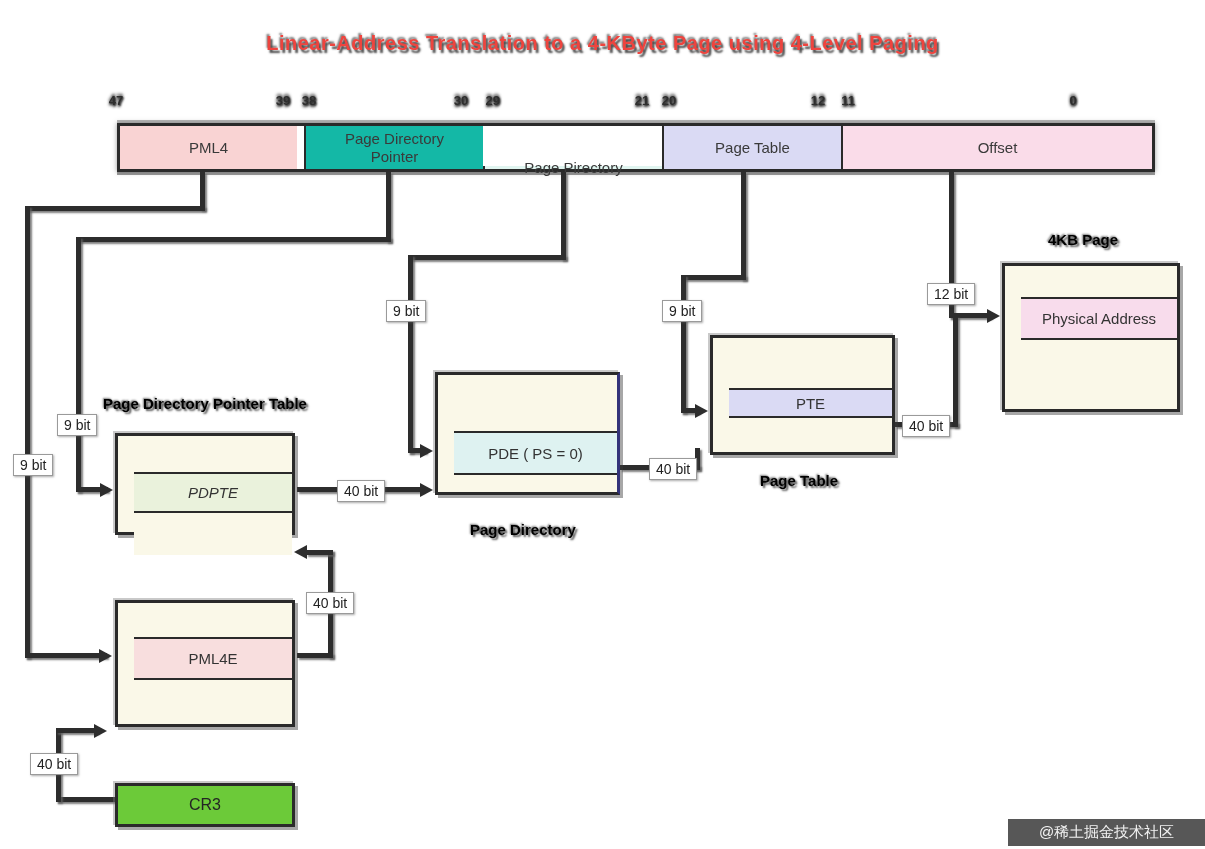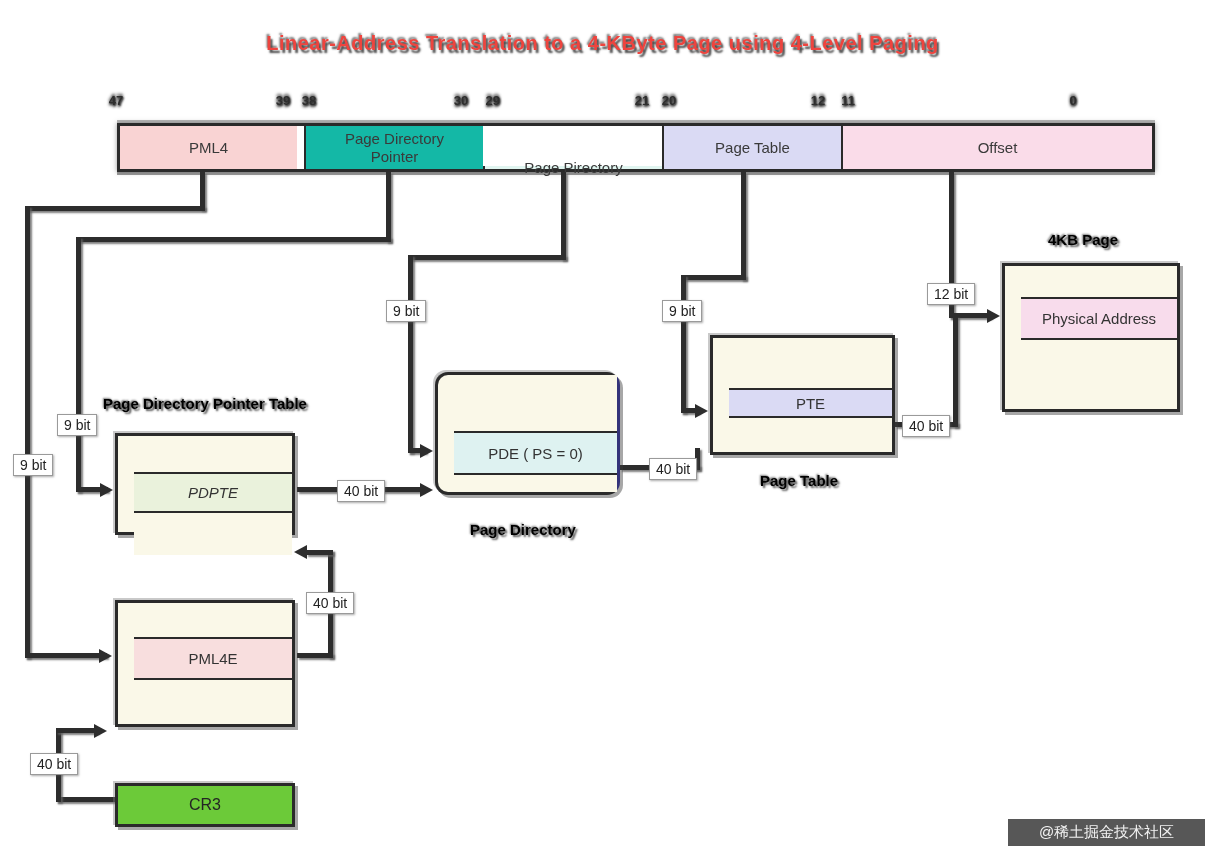--- a/index.html
+++ b/index.html
@@ -136,21 +136,21 @@
   </div>
 
   <div class="tbl" style="left:115px;top:600px;width:180px;height:127px;">
     <div class="row" style="height:36px;"></div>
     <div class="row" style="height:41px;background:#f8dede;">PML4E</div>
     <div class="row" style="height:44px;"></div>
   </div>
 
   <div class="cr3" style="left:115px;top:783px;width:180px;height:44px;">CR3</div>
 
-  <div class="tbl" style="left:435px;top:372px;width:185px;height:123px;border-right-color:#33337a;border-radius:13px;">
+  <div class="tbl" style="left:435px;top:372px;width:185px;height:123px;border-right-color:#33337a;">
     <div class="row" style="height:58px;"></div>
     <div class="row" style="height:42px;background:#def2f1;">PDE ( PS = 0)</div>
     <div class="row" style="height:17px;"></div>
   </div>
   <div class="caption" style="left:470px;top:521px;">Page Directory</div>
 
   <div class="tbl" style="left:710px;top:335px;width:185px;height:120px;">
     <div class="row" style="height:52px;"></div>
     <div class="row" style="height:28px;background:#dadaf4;">PTE</div>
     <div class="row" style="height:21px;"></div>

